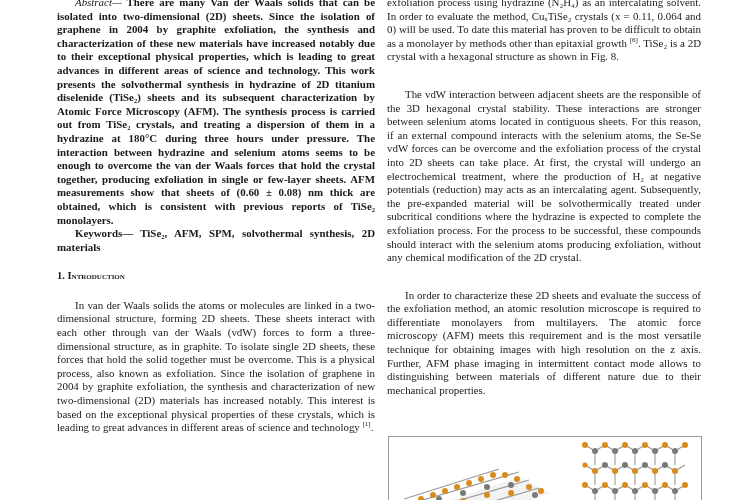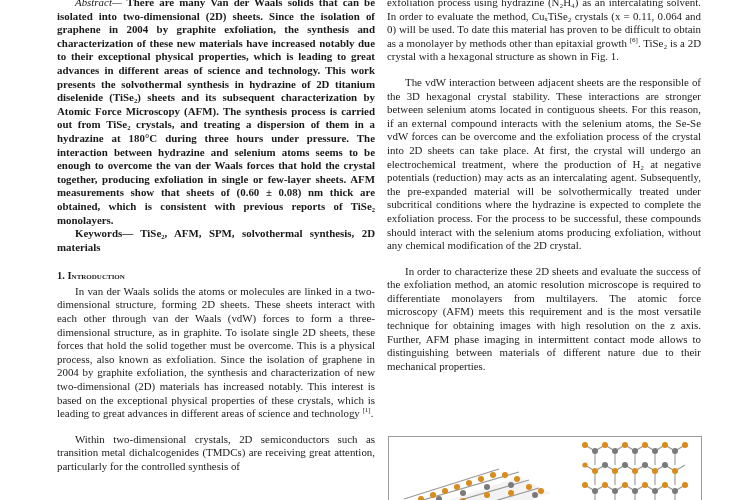--- a/index.html
+++ b/index.html
@@ -6,40 +6,39 @@
   body { width:750px; height:500px; overflow:hidden; position:relative;
          font-family:"Liberation Serif", serif; color:#1a1a1a; }
   .col { position:absolute; top:-4px; width:318px; font-size:10.9px; line-height:13.6px; text-align:justify; }
   .col-left { left:57px; }
   .col-right { left:387px; width:314px; }
   p { margin:0; }
   .indent { text-indent:18px; }
   .abstract { font-weight:bold; }
   .abstract em { font-weight:normal; font-style:italic; }
   .keywords { font-weight:bold; }
-  .heading { font-weight:bold; font-size:10.5px; margin-top:15px; margin-bottom:2px; }
+  .heading { font-weight:bold; font-size:10.5px; margin-top:15px; margin-bottom:16px; }
   .sc { font-variant:small-caps; }
-  .gap { margin-top:12px; }
+  .gap { margin-top:24px; }
   sub, sup { font-size:7px; line-height:0; }
   .figure { position:absolute; left:388px; top:436px; width:312px; height:80px;
             border:1px solid #9a9a9a; background:#fff; overflow:hidden; }
 </style>
 </head>
 <body>
 
 <div class="col col-left">
   <p class="indent abstract"><em>Abstract—</em><span> There are many Van der Waals solids that can be isolated into two-dimensional (2D) sheets. Since the isolation of graphene in 2004 by graphite exfoliation, the synthesis and characterization of these new materials have increased notably due to their exceptional physical properties, which is leading to great advances in different areas of science and technology. This work presents the solvothermal synthesis in hydrazine of 2D titanium diselenide (TiSe₂) sheets and its subsequent characterization by Atomic Force Microscopy (AFM). The synthesis process is carried out from TiSe₂ crystals, and treating a dispersion of them in a hydrazine at 180°C during three hours under pressure. The interaction between hydrazine and selenium atoms seems to be enough to overcome the van der Waals forces that hold the crystal together, producing exfoliation in single or few-layer sheets. AFM measurements show that sheets of (0.60 ± 0.08) nm thick are obtained, which is consistent with previous reports of TiSe₂ monolayers.</span></p>
   <p class="indent keywords">Keywords— TiSe₂, AFM, SPM, solvothermal synthesis, 2D materials</p>
   <p class="heading sc">1. Introduction</p>
   <p class="indent"><span>In van der Waals solids the atoms or molecules are linked in a two-dimensional structure, forming 2D sheets. These sheets interact with each other through van der Waals (vdW) forces to form a three-dimensional structure, as in graphite. To isolate single 2D sheets, these forces that hold the solid together must be overcome. This is a physical process, also known as exfoliation. Since the isolation of graphene in 2004 by graphite exfoliation, the synthesis and characterization of new two-dimensional (2D) materials has increased notably. This interest is based on the exceptional physical properties of these crystals, which is leading to great advances in different areas of science and technology</span> <sup>[1]</sup>.</p>
-  <p class="indent gap">Within two-dimensional crystals, 2D semiconductors such as transition metal dichalcogenides (TMDCs) are receiving great attention, particularly for the controlled synthesis of</p>
 </div>
 
 <div class="col col-right">
-  <p><span>exfoliation process using hydrazine (N₂H₄) as an intercalating solvent. In order to evaluate the method, CuₓTiSe₂ crystals (x = 0.11, 0.064 and 0) will be used. To date this material has proven to be difficult to obtain as a monolayer by methods other than epitaxial growth </span><sup>[6]</sup><span>. TiSe₂ is a 2D crystal with a hexagonal structure as shown in Fig. 1.</span></p>
+  <p><span>exfoliation process using hydrazine (N₂H₄) as an intercalating solvent. In order to evaluate the method, CuₓTiSe₂ crystals (x = 0.11, 0.064 and 0) will be used. To date this material has proven to be difficult to obtain as a monolayer by methods other than epitaxial growth </span><sup>[6]</sup><span>. TiSe₂ is a 2D crystal with a hexagonal structure as shown in Fig. 8.</span></p>
   <p class="indent gap">The vdW interaction between adjacent sheets are the responsible of the 3D hexagonal crystal stability. These interactions are stronger between selenium atoms located in contiguous sheets. For this reason, if an external compound interacts with the selenium atoms, the Se-Se vdW forces can be overcome and the exfoliation process of the crystal into 2D sheets can take place. At first, the crystal will undergo an electrochemical treatment, where the production of H₂ at negative potentials (reduction) may acts as an intercalating agent. Subsequently, the pre-expanded material will be solvothermically treated under subcritical conditions where the hydrazine is expected to complete the exfoliation process. For the process to be successful, these compounds should interact with the selenium atoms producing exfoliation, without any chemical modification of the 2D crystal.</p>
   <p class="indent gap">In order to characterize these 2D sheets and evaluate the success of the exfoliation method, an atomic resolution microscope is required to differentiate monolayers from multilayers. The atomic force microscopy (AFM) meets this requirement and is the most versatile technique for obtaining images with high resolution on the z axis. Further, AFM phase imaging in intermittent contact mode allows to distinguishing between materials of different nature due to their mechanical properties.</p>
 </div>
 
 <div class="figure">
   <svg width="312" height="80" viewBox="0 0 312 80">
     <g>
       <polygon points="8,80 130,40 162,56 40,96" fill="#e8e8e8" opacity="0.5"></polygon>
       <g stroke="#9a9a9a" stroke-width="1.2">
         <line x1="10" y1="70" x2="130" y2="35"></line>

